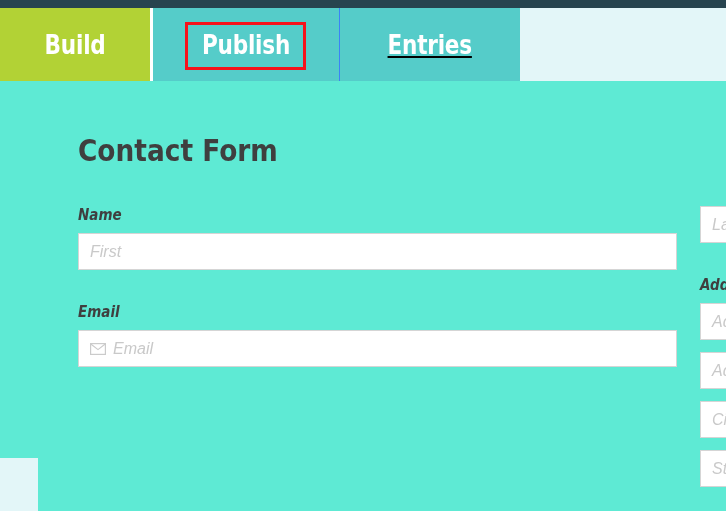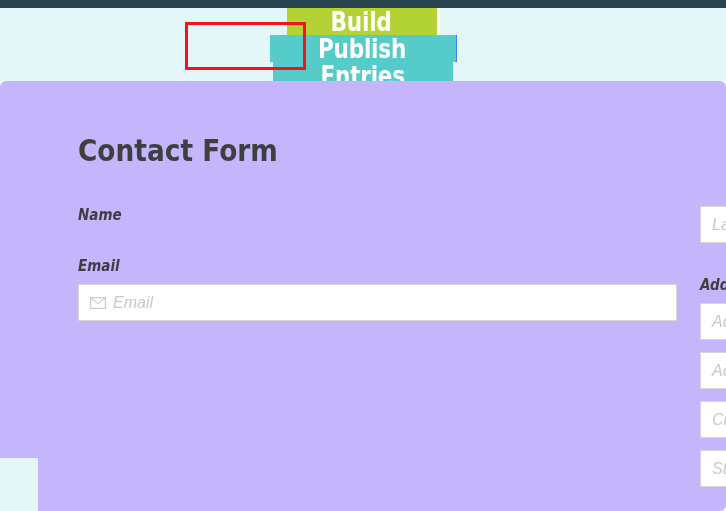--- a/index.html
+++ b/index.html
@@ -25,22 +25,21 @@
   }
 
   
   .tabbar {
     position: absolute;
     top: 8px; left: 0;
     width: 726px;
     height: 73px;
     background: #e3f6f8;
     display: flex;
-    align-items: center;
-    flex-direction: column;
+    align-items: flex-end;
   }
   .tab {
     position: relative;
     height: 73px;
     display: flex;
     align-items: center;
     justify-content: center;
     box-sizing: border-box;
     cursor: pointer;
     user-select: none;
@@ -62,20 +61,21 @@
     border-right: 3px solid #ffffff;
   }
   .tab-publish {
     width: 187px;
     background: #55ccc9;
     border-right: 1px solid #3b82f6;
   }
   .tab-entries {
     width: 180px;
     background: #55ccc9;
+    text-decoration: underline;
   }
   .tab-spacer {
     flex: 1 1 auto;
     background: #e3f6f8;
     height: 73px;
   }
 
   
   .highlight-box {
     position: absolute;
@@ -88,23 +88,22 @@
     pointer-events: none;
     z-index: 5;
   }
 
   
   .canvas {
     position: absolute;
     top: 81px; left: 0;
     width: 726px;
     height: 430px;
-    background: #c4b5fd;
+    background: #5eead4;
     overflow: hidden;
-    border-radius: 6px;
   }
 
   .form-title {
     position: absolute;
     left: 78px;
     top: 52px;
     font-family: "DejaVu Sans", sans-serif;
     font-weight: bold;
     font-size: 30px;
     color: #3f3f3f;
@@ -197,20 +196,23 @@
 <div class="highlight-box"></div>
 
 <div class="canvas">
 
   <div class="form-title">Contact Form</div>
 
   <div class="col-left">
 
     <div class="group">
       <span class="field-label">Name</span>
+      <div class="text-input">
+        <span class="ph">First</span>
+      </div>
     </div>
 
     <div class="group group-email">
       <span class="field-label">Email</span>
       <div class="text-input input-with-icon">
         <svg class="env-icon" viewBox="0 0 16 12" fill="none" xmlns="http://www.w3.org/2000/svg">
           <rect x="0.6" y="0.6" width="14.8" height="10.8" stroke="#cbcbcb" stroke-width="1.2" fill="none"></rect>
           <path d="M0.8 1 L8 6.6 L15.2 1" stroke="#cbcbcb" stroke-width="1.2" fill="none"></path>
         </svg>
         <span class="ph">Email</span>

